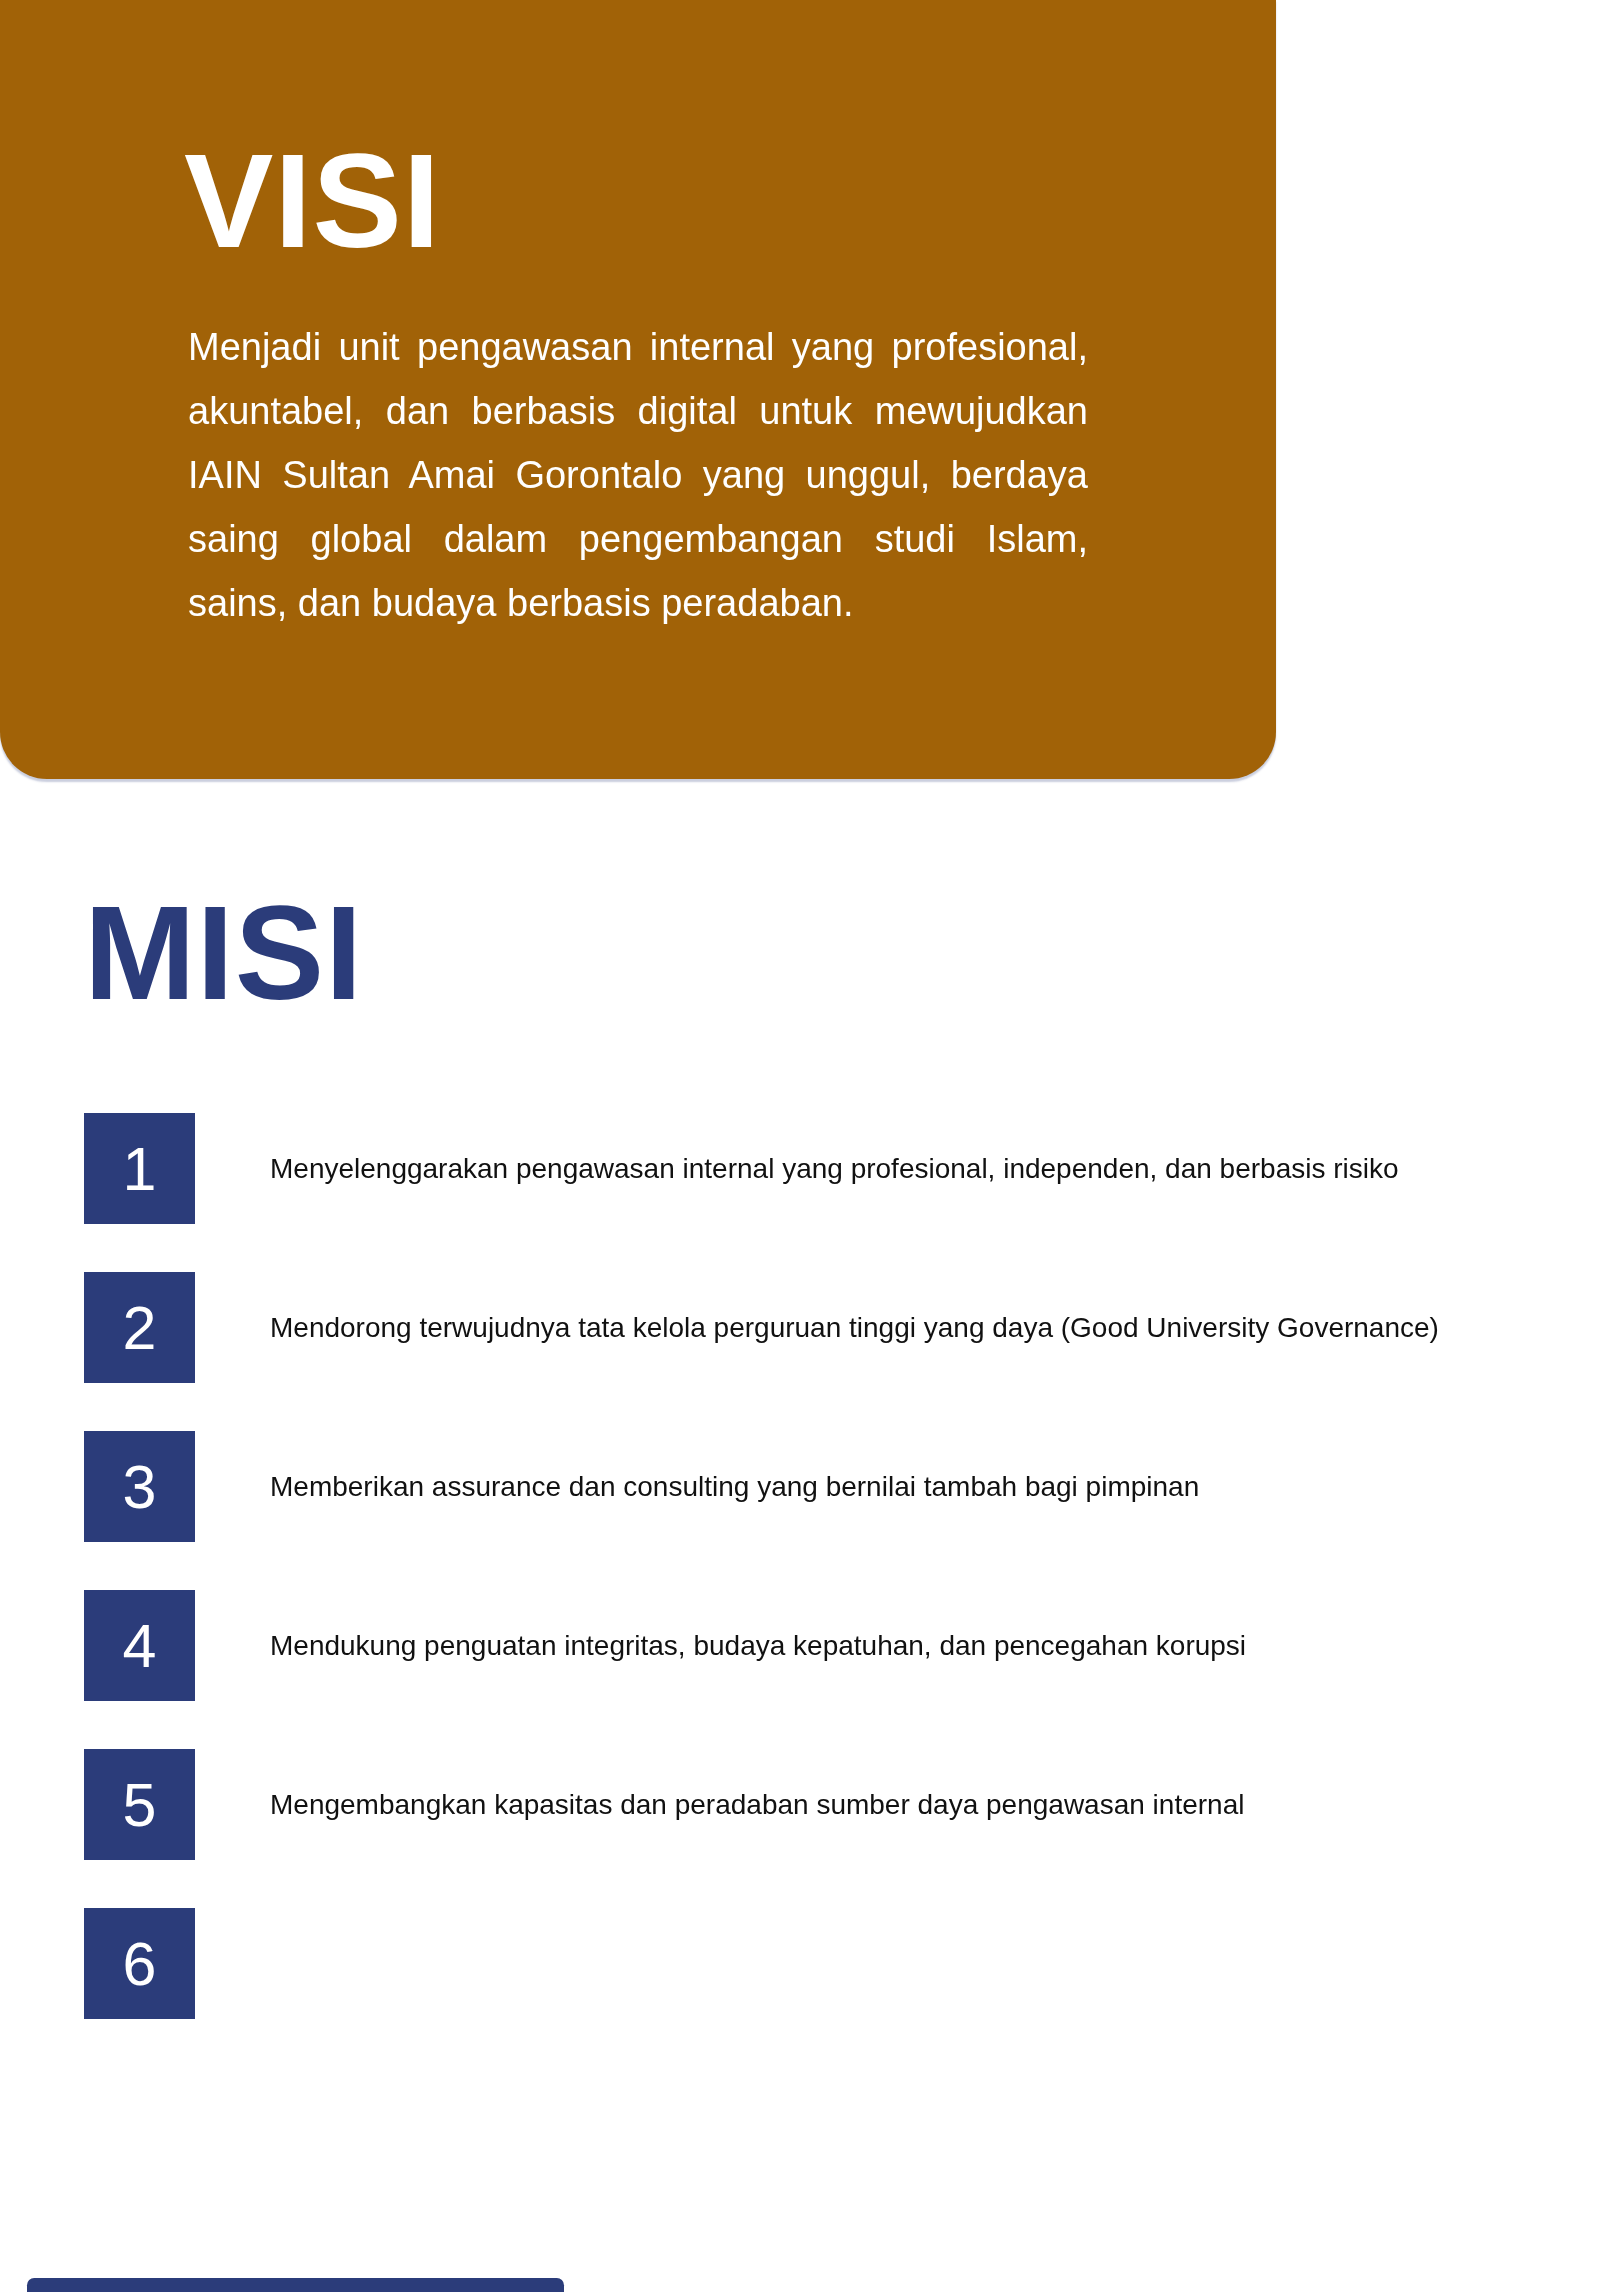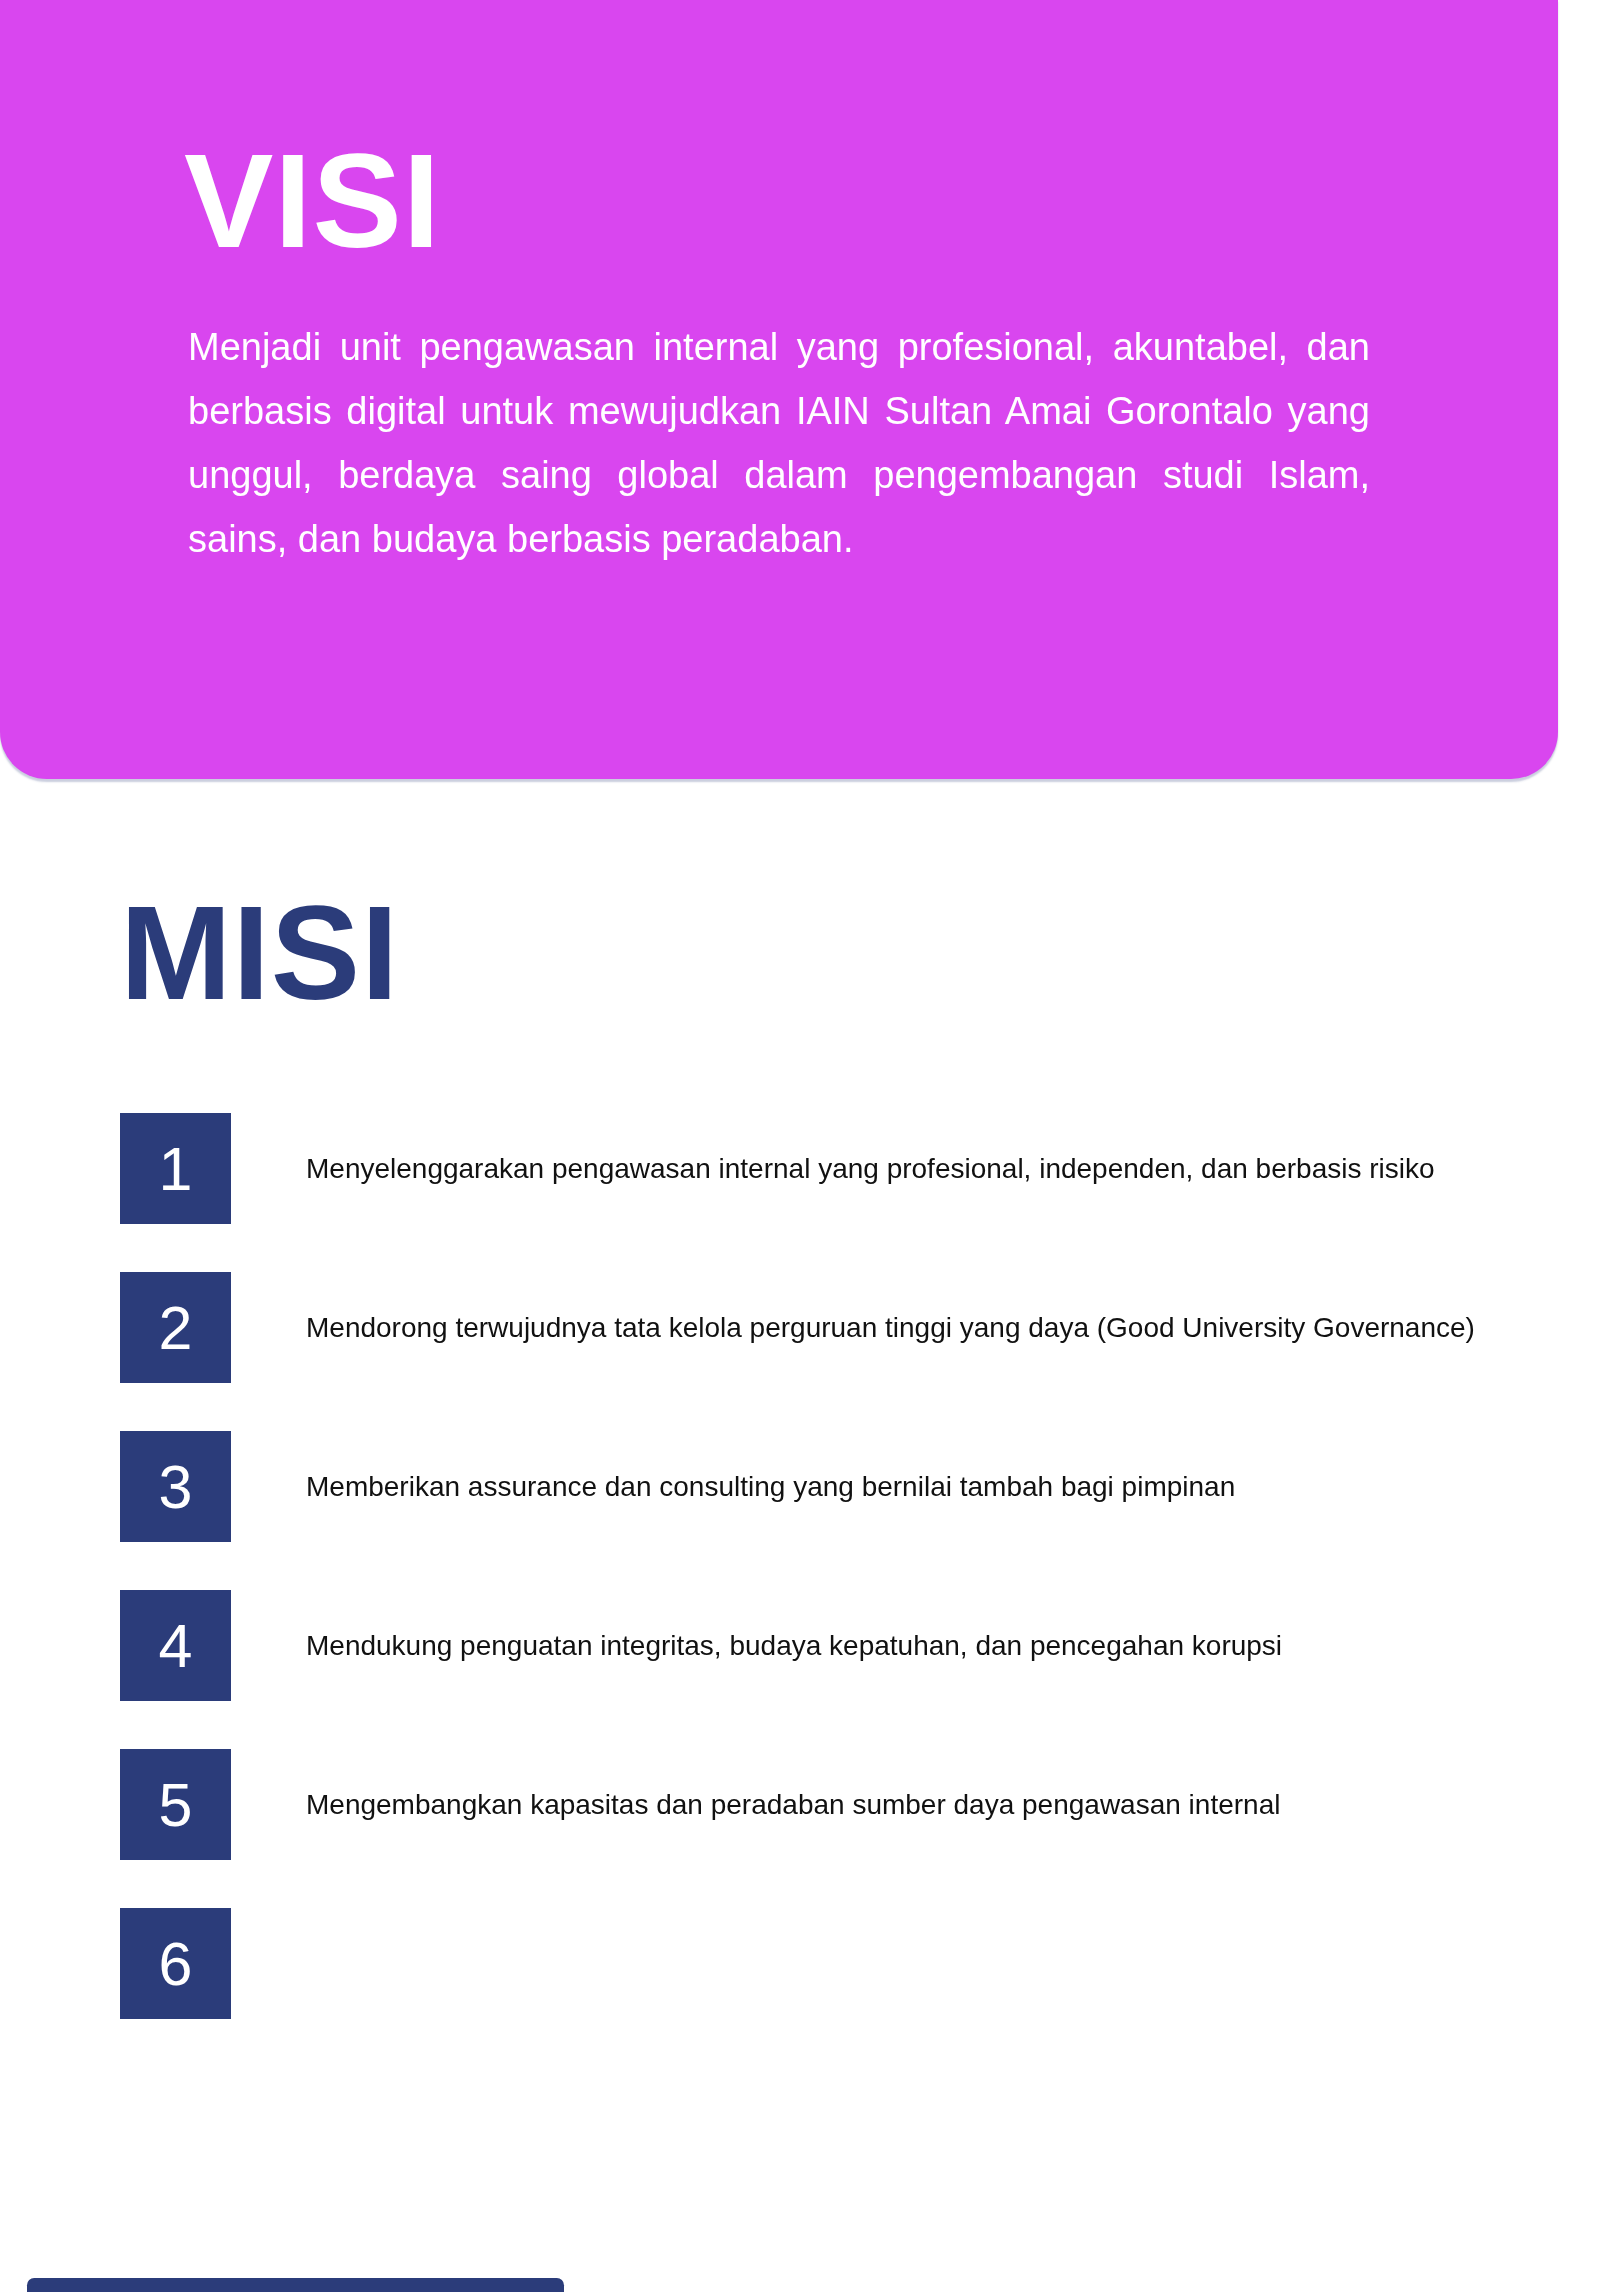--- a/index.html
+++ b/index.html
@@ -4,22 +4,22 @@
 <style>
   html,body{margin:0;padding:0;}
   body{
     width:1600px;height:2293px;position:relative;overflow:hidden;
     background:#ffffff;
     font-family:"Liberation Sans",sans-serif;
   }
 
   
   .hero{
-    position:absolute;top:0;left:0;width:1558px;height:779px;
-    background:#d946ef;
+    position:absolute;top:0;left:0;width:1276px;height:779px;
+    background:#a16207;
     border-radius:0 0 47px 47px;
     box-sizing:border-box;
     padding:134px 184px 0 184px;
     box-shadow:0 2.7px 1.8px rgba(43,60,122,0.25);
   }
   .hero-title{
     margin:0 0 47px 0;
     color:#ffffff;
     font-size:134px;
     font-weight:800;
@@ -31,21 +31,21 @@
     color:#ffffff;
     font-size:38px;
     line-height:64px;
     text-align:justify;
   }
 
   
   .misi-section{
     position:absolute;top:779px;left:0;width:1600px;
     box-sizing:border-box;
-    padding:0 120px;
+    padding:0 84px;
   }
   .misi-title{
     margin:107px 0 0 0;
     color:#2B3C7A;
     font-size:134px;
     font-weight:800;
     line-height:1;
     letter-spacing:0.9px;
   }
   .misi-list{

